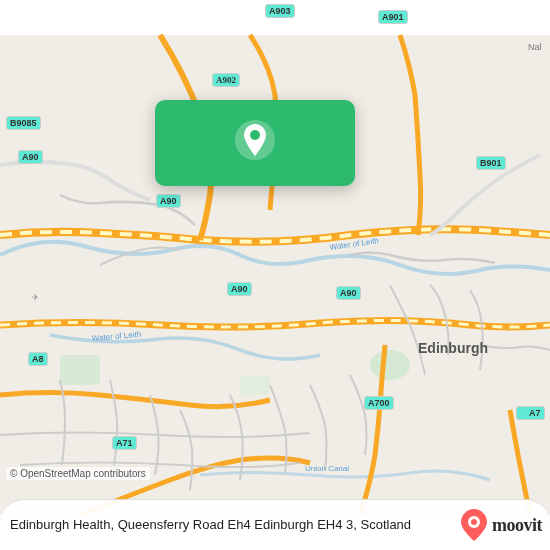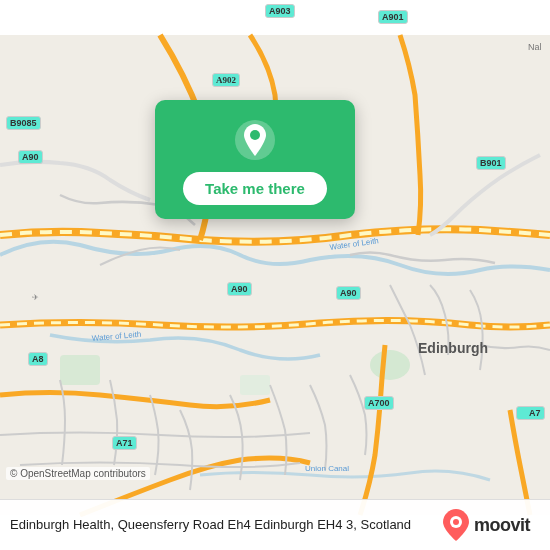--- a/index.html
+++ b/index.html
@@ -61,44 +61,46 @@
       white-space: nowrap;
     }
 
     
     #bottom-bar {
       position: absolute;
       bottom: 0;
       left: 0;
       width: 100%;
       background-color: rgba(255,255,255,0.95);
-      padding: 8px 20px 8px 10px;
+      padding: 8px 8px 8px 10px;
       display: flex;
       align-items: center;
       justify-content: center;
       border-top: 1px solid #ddd;
       z-index: 20;
+      border-radius: 24px;
     }
 
     #bottom-info {
       flex: 1;
     }
 
     #address-text {
       font-size: 13px;
       color: #222;
       line-height: 1.4;
     }
 
     #moovit-logo {
       display: flex;
       align-items: center;
       gap: 4px;
       margin-left: 10px;
       flex-shrink: 0;
+      font-family: Liberation Serif, serif;
     }
 
     #moovit-pin {
       width: 28px;
       height: 34px;
     }
 
     #moovit-text {
       font-size: 18px;
       font-weight: 700;
@@ -222,21 +224,20 @@
   <div class="road-badge" style="left:476px; top:156px;">B901</div>
 
   <div id="location-card">
 
     <svg id="pin-icon" viewBox="0 0 44 44" xmlns="http://www.w3.org/2000/svg">
       <circle cx="22" cy="22" r="20" fill="rgba(255,255,255,0.25)"></circle>
       <path d="M22 6 C16 6 11 11 11 17 C11 24 22 38 22 38 C22 38 33 24 33 17 C33 11 28 6 22 6 Z" fill="white"></path>
       <circle cx="22" cy="17" r="5" fill="#2dba6e"></circle>
     </svg>
 
-    <button id="take-me-btn">Take me there</button>
   </div>
 
   <div id="copyright">
     <span>© OpenStreetMap contributors</span>
   </div>
 
   <div id="bottom-bar">
     <div id="bottom-info">
       <span id="address-text">Edinburgh Health, Queensferry Road Eh4 Edinburgh EH4 3, Scotland</span>
     </div>

